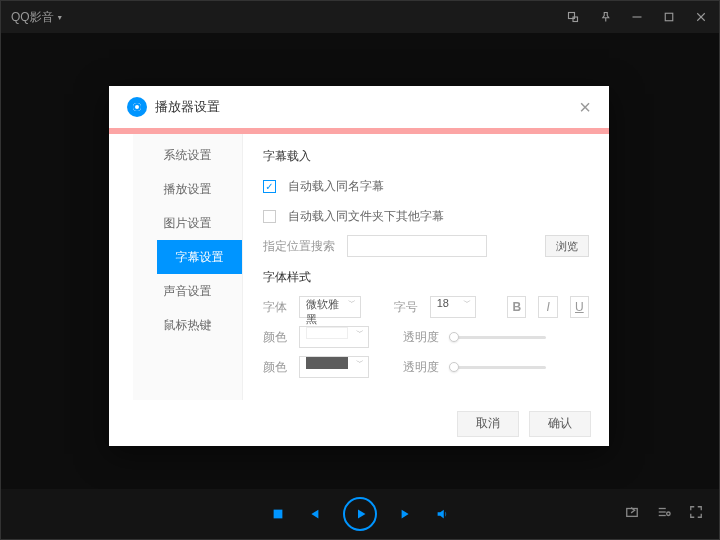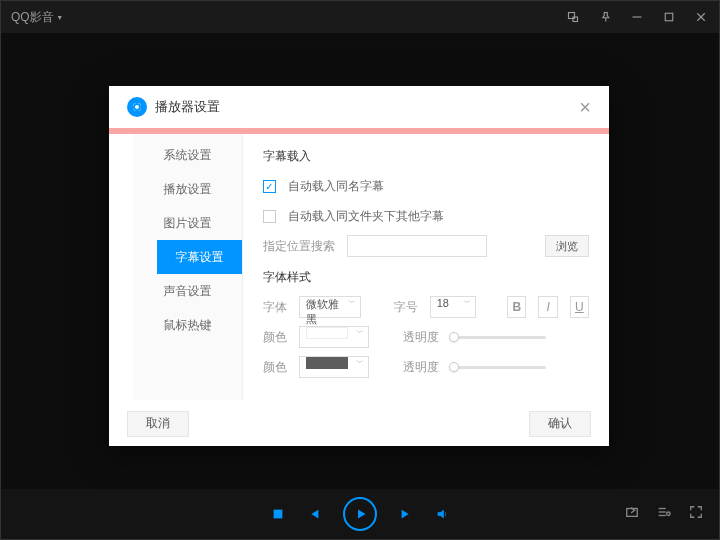--- a/index.html
+++ b/index.html
@@ -46,21 +46,21 @@
   .color-swatch { width: 42px; height: 12px; background: #fff; border:1px solid #eee;}
   .color-swatch.dark { background: #5d5d5d; border:none;}
   .style-btn { width: 22px; height: 22px; border: 1px solid #ddd; display:flex; align-items:center; justify-content:center; color:#999; font-size:12px; cursor:pointer; background:#fff;}
   .style-btn.bold { font-weight: bold; }
   .style-btn.italic { font-style: italic; }
   .style-btn.underline { text-decoration: underline; }
   .slider-track { width: 95px; height: 3px; background: #e0e0e0; border-radius: 2px; position: relative; }
   .slider-thumb { width: 10px; height: 10px; background: #fff; border: 1px solid #ccc; border-radius: 50%; position: absolute; top: -4px; left: -2px; box-shadow:0 1px 2px rgba(0,0,0,0.1);}
   .spacer-row { height: 4px; }
   
-  .dialog-footer { height: 46px; display: flex; align-items: center; justify-content: space-between; padding: 0 18px; gap: 10px; border-top: 1px solid transparent; }
+  .dialog-footer { height: 46px; display: flex; align-items: center; justify-content: flex-end; padding: 0 18px; gap: 10px; border-top: 1px solid transparent; }
   .dlg-btn { height: 26px; padding: 0 18px; background: #f5f5f5; border: 1px solid #e5e5e5; font-size: 12px; color: #555; cursor: pointer; }
   
   .player-bar { position: absolute; bottom: 0; left: 0; right: 0; height: 50px; background: #141414; display: flex; align-items: center; justify-content: center; }
   .pb-center { display: flex; align-items: center; gap: 22px; }
   .pb-btn { color: #0095ff; cursor: pointer; display:flex; align-items:center;}
   .pb-btn svg { width: 14px; height: 14px; fill: #0095ff; }
   .play-btn { width: 34px; height: 34px; border: 2px solid #0095ff; border-radius: 50%; display: flex; align-items: center; justify-content: center; }
   .play-btn svg { width: 12px; height: 12px; fill: #0095ff; margin-left:2px;}
   .pb-right { position: absolute; right: 16px; display: flex; gap: 18px; }
   .pb-right svg { width: 14px; height: 14px; stroke: #888; fill: none; stroke-width: 1.5; }

